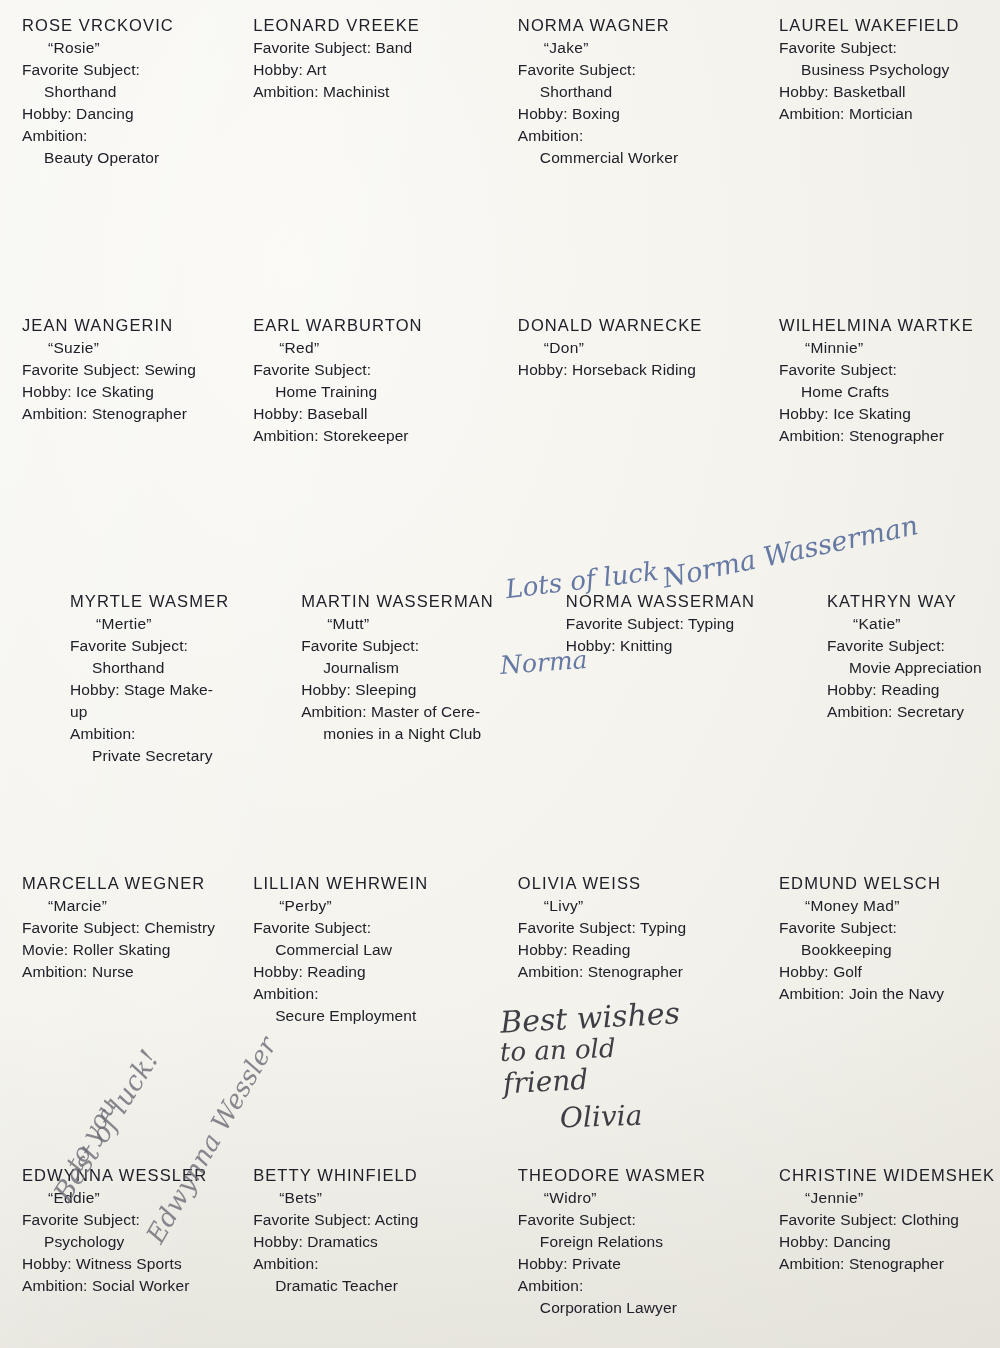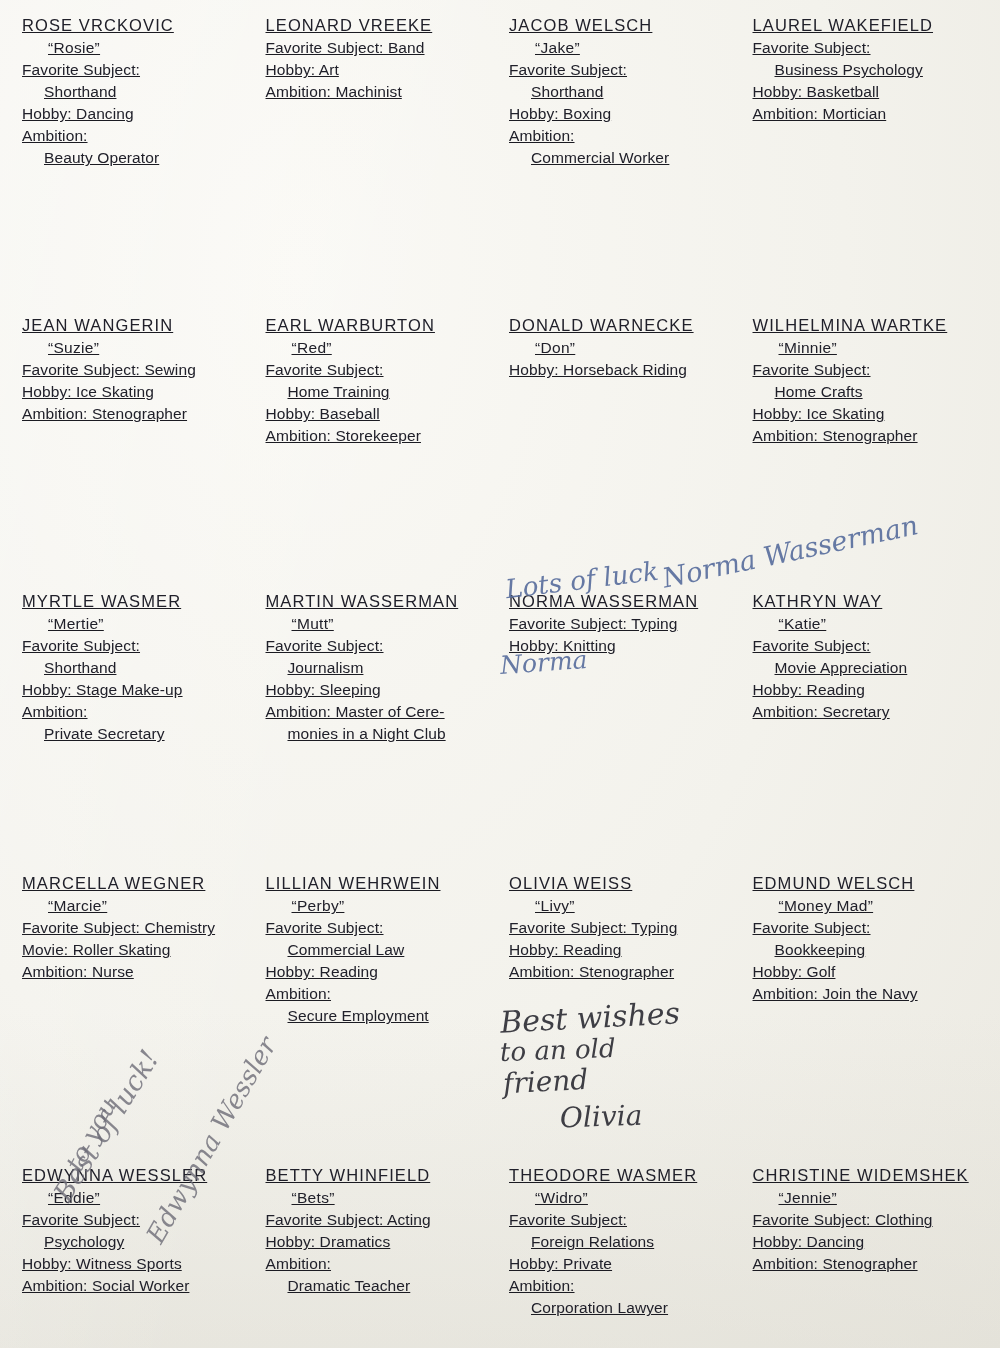--- a/index.html
+++ b/index.html
@@ -34,21 +34,20 @@
   .page {
     position: absolute;
     inset: 0;
     padding: 10px 22px 0 22px;
     box-sizing: border-box;
   }
   .grid {
     display: grid;
     grid-template-columns: repeat(4, 1fr);
     column-gap: 18px;
-    text-decoration: underline;
   }
   .row {
     display: contents;
   }
   .entry {
     font-size: 15.5px;
     line-height: 1.42;
     letter-spacing: 0.1px;
     color: #20202a;
     padding-right: 6px;
@@ -65,21 +64,21 @@
   }
   .entry .line {
     white-space: normal;
   }
   .entry .cont {
     padding-left: 22px;
   }
   
   .r1 .entry { margin-top: 4px; height: 300px; }
   .r2 .entry { height: 276px; }
-  .r3 .entry { height: 282px; }
+  .r3 .entry { height: 282px; margin-left: 48px; }
   .r4 .entry { height: 292px; }
   .r5 .entry { height: 160px; }
 
   
   .sig {
     position: absolute;
     font-family: "DejaVu Serif", serif;
     font-style: italic;
     pointer-events: none;
     white-space: pre;
@@ -175,21 +174,21 @@
         <div class="line">Ambition:</div>
         <div class="line cont">Beauty Operator</div>
       </div>
       <div class="entry">
         <div class="name">LEONARD VREEKE</div>
         <div class="line">Favorite Subject: Band</div>
         <div class="line">Hobby: Art</div>
         <div class="line">Ambition: Machinist</div>
       </div>
       <div class="entry">
-        <div class="name">JACOB WELSCH</div>
+        <div class="name">NORMA WAGNER</div>
         <div class="nick">“Jake”</div>
         <div class="line">Favorite Subject:</div>
         <div class="line cont">Shorthand</div>
         <div class="line">Hobby: Boxing</div>
         <div class="line">Ambition:</div>
         <div class="line cont">Commercial Worker</div>
       </div>
       <div class="entry">
         <div class="name">LAUREL WAKEFIELD</div>
         <div class="line">Favorite Subject:</div>

